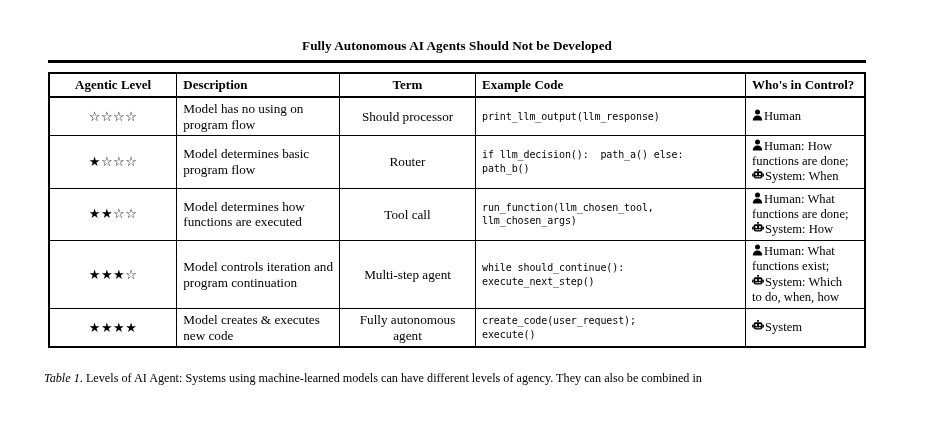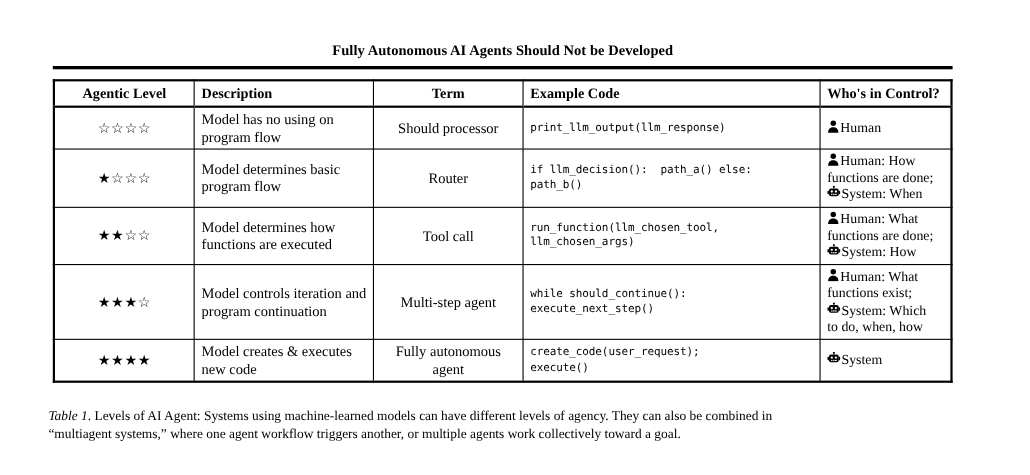--- a/index.html
+++ b/index.html
@@ -261,16 +261,15 @@
                     <rect x="6.1" y="7.2" width="0.6" height="1.0" fill="#000"></rect>
                   </svg></span><span>System</span></span>
             </td>
           </tr>
         </tbody>
     </table>
   </div>
 
   <div class="caption">
     <span class="lbl">Table 1</span><span>. Levels of AI Agent: Systems using machine-learned models can have different levels of agency. They can also be combined in</span>
-    <span class="cap-line2">“multiagent systems,” where one agent workflow triggers another, or multiple agents work collectively toward a goal.</span>
   </div>
 
 </div>
 
 </body></html>

